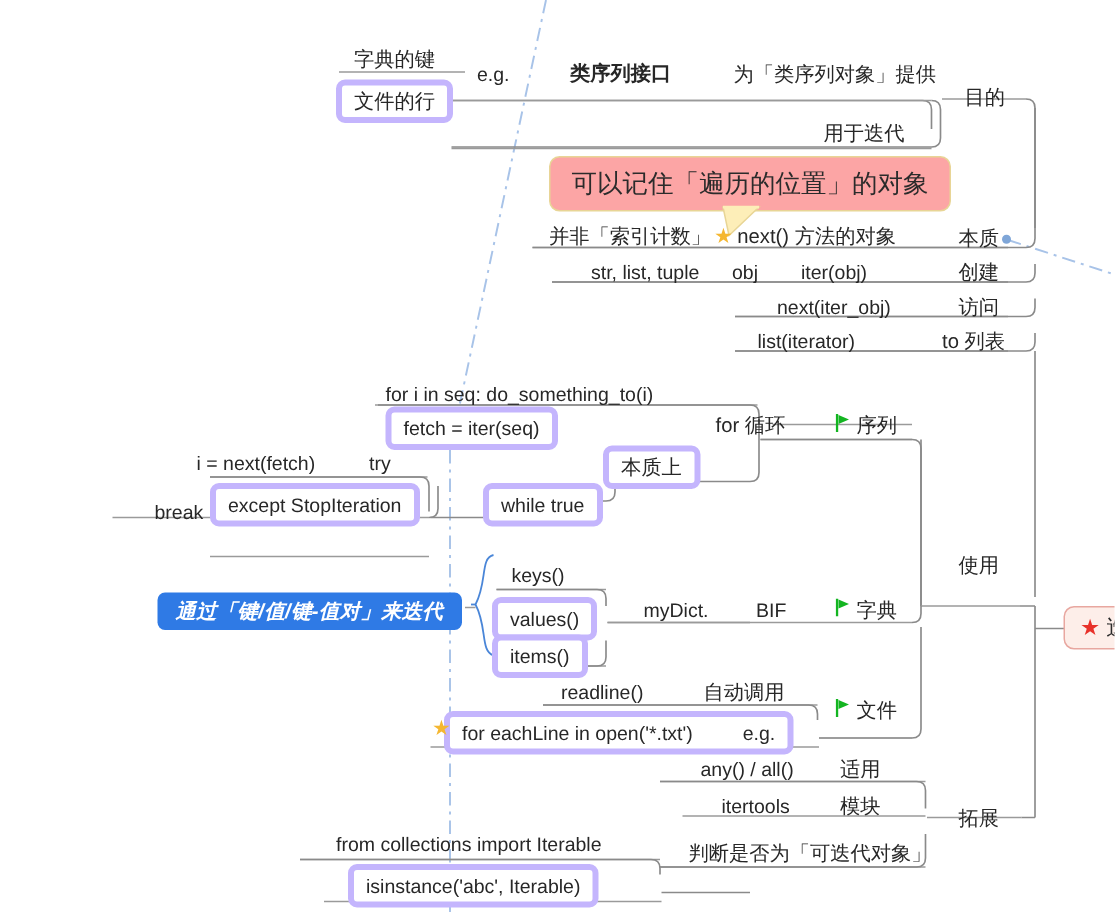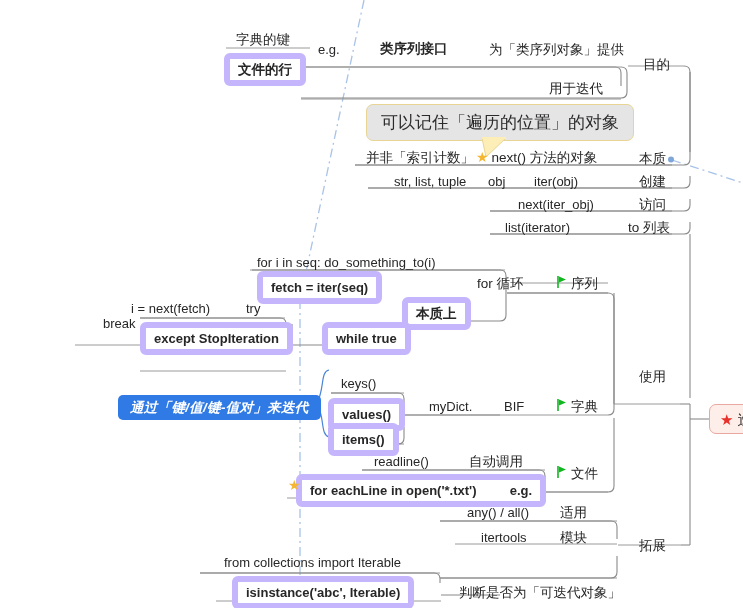--- a/index.html
+++ b/index.html
@@ -30,30 +30,29 @@
     font-size: 13px;
     line-height: 15px;
     color: #272727;
   }
   .node .lbl { display: inline-block; vertical-align: middle; }
   .node.bold .lbl { font-weight: bold; }
   .node.cn { font-size: 13.5px; }
 
   
   .box {
-    border: 6px solid #c4b5fd;
+    border: 4px solid #c4b5fd;
     border-radius: 6px;
     background: #fff;
     padding: 2px 8px 3px 8px;
-    font-weight: bold;
   }
 
   
   .callout {
-    background: #e5e5e5;
+    background: #fca5a5;
     border: 1px solid #e8d596;
     border-radius: 7px;
     padding: 6px 14px 7px 14px;
     font-size: 17px;
     line-height: 21px;
     color: #2b2b2b;
   }
   .callout-tail {
     position: absolute;
     width: 0; height: 0;
@@ -308,21 +307,21 @@
   </div>
 
   <div class="node" style="left:246px; top:300px;">
     <span class="lbl">try</span>
   </div>
 
   <div class="node cn box" style="left:392px; top:297px;margin-left:10px;">
     <span class="lbl">本质上</span>
   </div>
 
-  <div class="node" style="left:76px; top:315px;padding-left:27px;">
+  <div class="node" style="left:76px; top:333px;padding-left:27px;">
     <span class="lbl">break</span>
   </div>
 
   <div class="node box" style="left:140px; top:322px;">
     <span class="lbl">except StopIteration</span>
   </div>
 
   <div class="node box" style="left:322px; top:322px;">
     <span class="lbl">while true</span>
   </div>
@@ -338,21 +337,21 @@
           <path d="M1 0 L1 12" stroke="#13b521" stroke-width="1.6"></path>
           <path d="M2 0.6 L9 3.6 L2 6.6 Z" fill="#13b521"></path>
         </svg>
     </span><span class="lbl">序列</span>
   </div>
 
   <div class="node cn" style="left:639px; top:368px;">
     <span class="lbl">使用</span>
   </div>
 
-  <div class="node pill" style="left:118px; top:395px;">
+  <div class="node pill" style="left:105px; top:395px;">
     <span class="lbl">通过「键/值/键-值对」来迭代</span>
   </div>
 
   <div class="node" style="left:341px; top:375px;">
     <span class="lbl">keys()</span>
   </div>
 
   <div class="node box" style="left:328px; top:398px;">
     <span class="lbl">values()</span>
   </div>
@@ -425,21 +424,21 @@
   </div>
 
   <div class="node" style="left:224px; top:554px;">
     <span class="lbl">from collections import Iterable</span>
   </div>
 
   <div class="node box" style="left:232px; top:576px;">
     <span class="lbl">isinstance('abc', Iterable)</span>
   </div>
 
-  <div class="node cn" style="left:459px; top:584px;">
+  <div class="node cn" style="left:459px; top:560px;">
     <span class="lbl">判断是否为「可迭代对象」</span>
   </div>
 
   <div class="node redbox" style="left:709px; top:404px;">
     <span class="ico star-r">★</span><span class="lbl">迭</span>
   </div>
 
 </div>
 
 </body></html>

